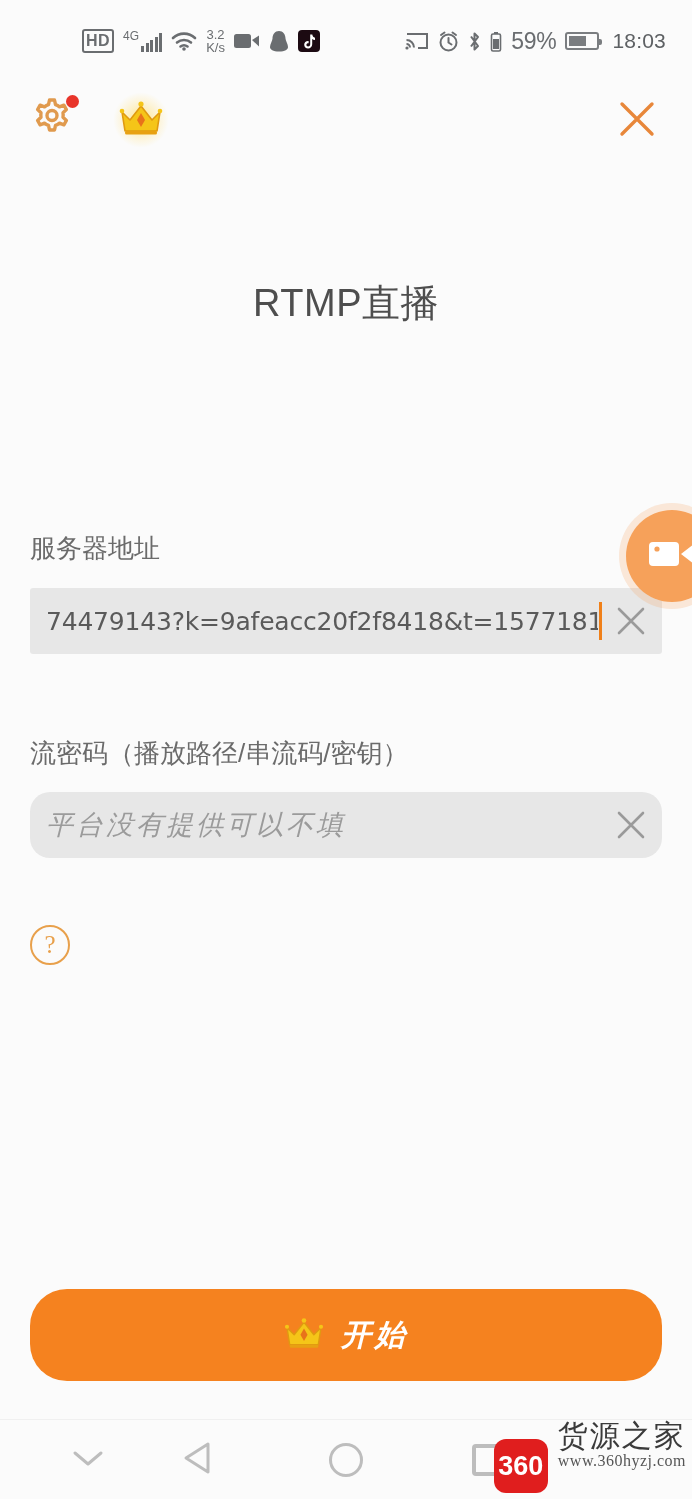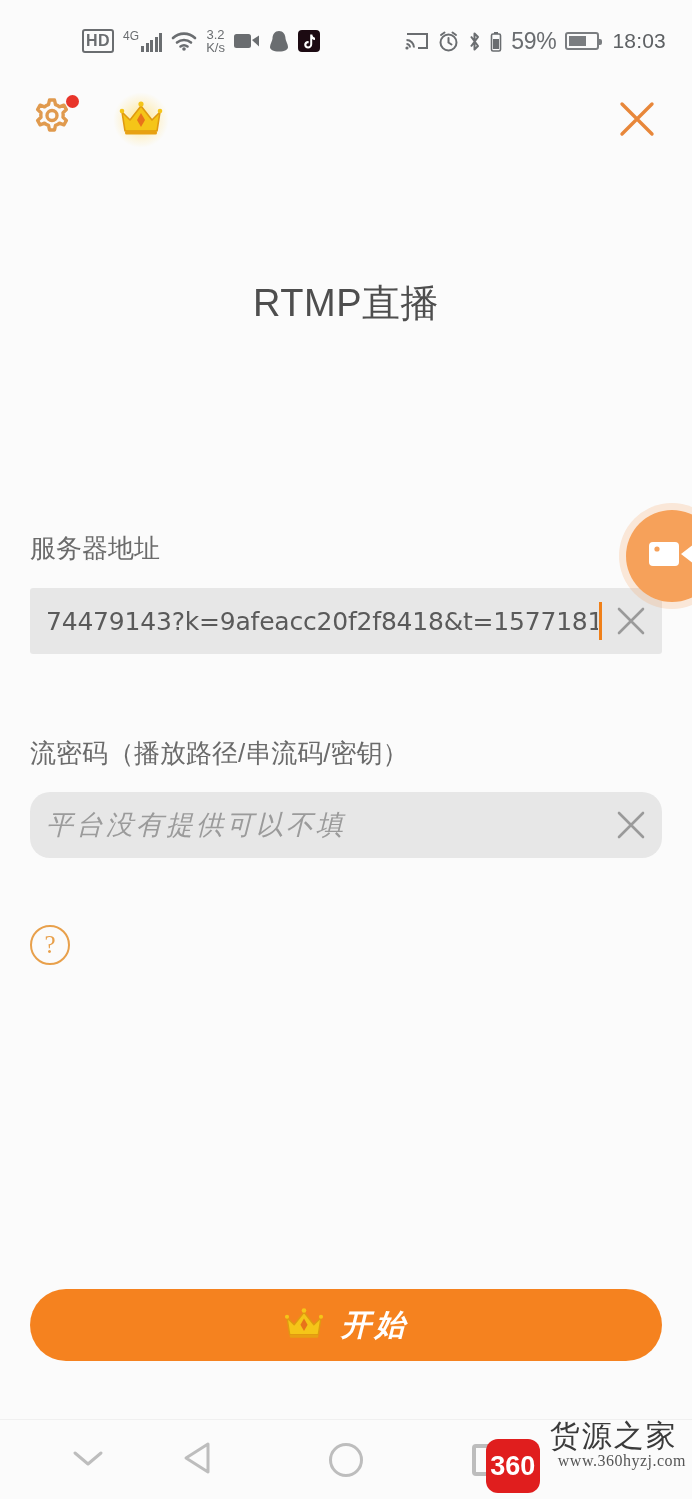--- a/index.html
+++ b/index.html
@@ -250,21 +250,21 @@
     box-shadow: 0 0 0 7px rgba(246,161,90,0.22);
     display: flex;
     align-items: center;
     justify-content: center;
   }
 
   
   .start-btn {
     position: absolute;
     left: 30px; top: 1289px;
-    width: 632px; height: 72px;
+    width: 632px; height: 92px;
     background: #f5821f;
     border-radius: 37px;
     display: flex;
     align-items: center;
     justify-content: center;
     gap: 16px;
   }
   .start-label {
     color: #ffffff;
     font-size: 30px;
@@ -331,21 +331,20 @@
     font-size: 30px;
     color: #3b3b3b;
     font-family: "Liberation Serif", serif;
     letter-spacing: 2px;
   }
   .wm-url {
     font-size: 16px;
     color: #555;
     font-family: "Liberation Serif", serif;
     letter-spacing: 0.5px;
-    margin-left: 8px;
   }
 </style>
 </head>
 <body>
 
 <div class="screen">
 
   <div class="status-bar">
     <div class="status-left">
       <span class="hd-badge">HD</span>

